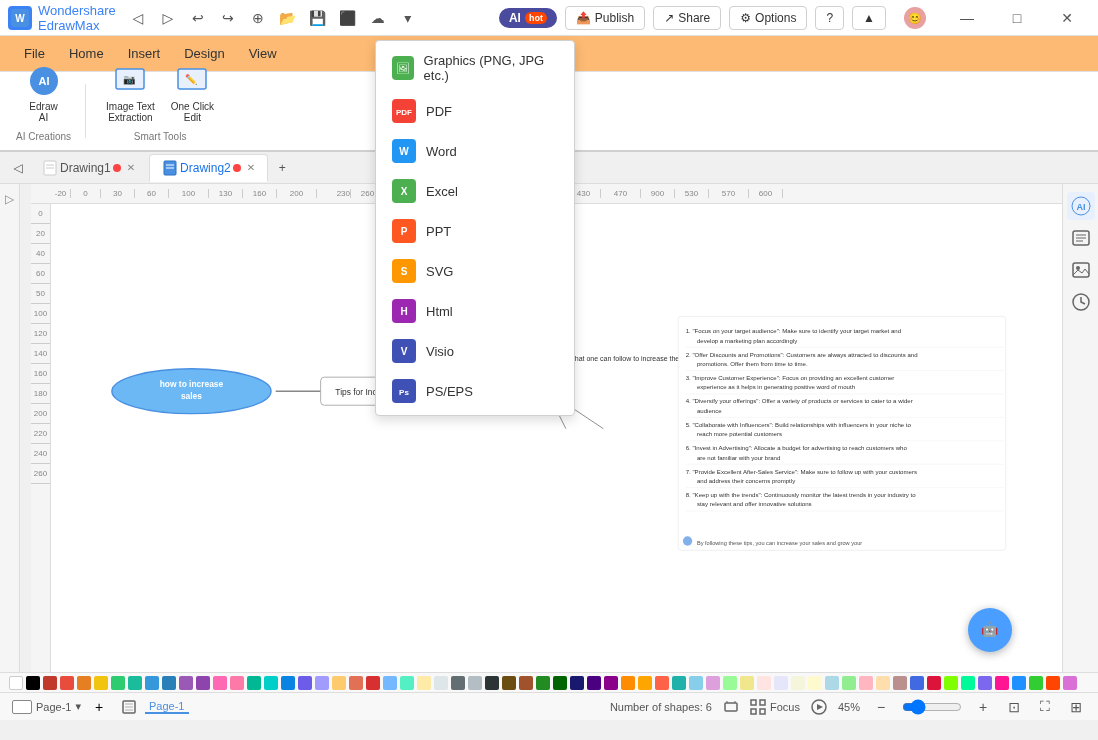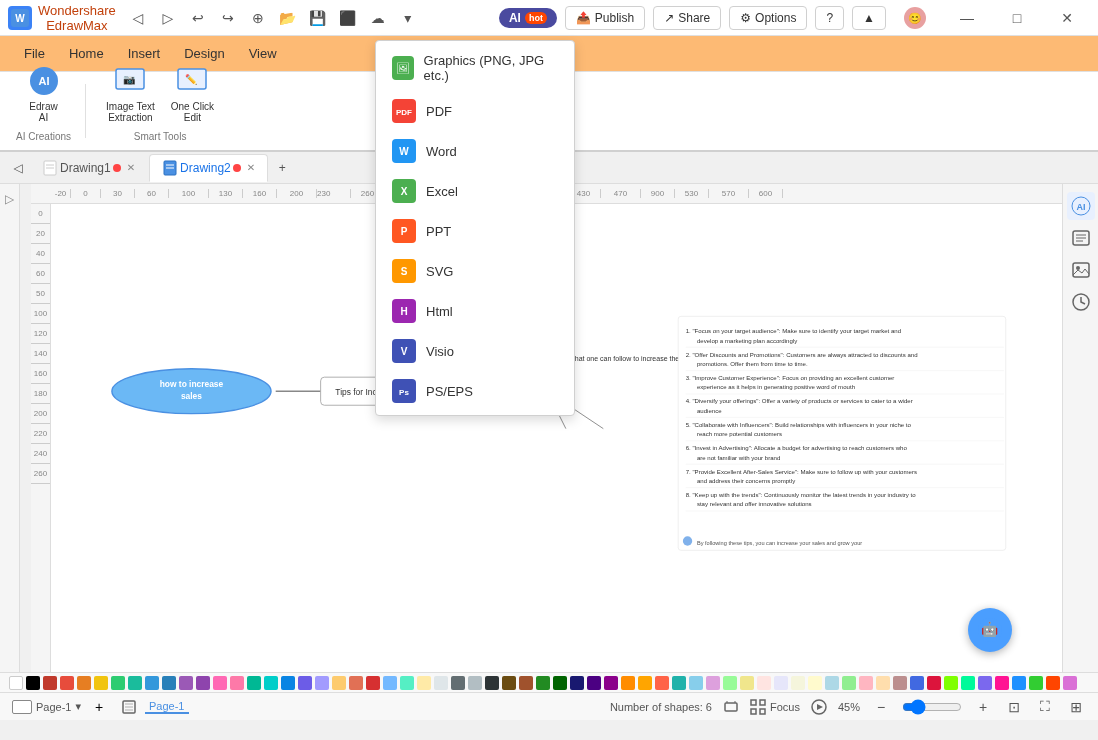--- a/index.html
+++ b/index.html
@@ -16,21 +16,21 @@
     }
     .title-bar-logo {
       width: 24px; height: 24px;
       background: #3b82f6;
       border-radius: 4px;
       display: flex; align-items: center; justify-content: center;
       color: white; font-weight: bold; font-size: 11px;
       margin-right: 6px;
     }
     .title-bar-app-name {
-      font-size: 13px; font-weight: 500; color: #c2410c; flex: 1; text-align: center;
+      font-size: 13px; font-weight: 500; color: #3b82f6; flex: 1;
     }
     .title-bar-controls {
       display: flex; gap: 4px;
     }
     .title-bar-btn {
       width: 46px; height: 28px;
       background: transparent; border: none; cursor: pointer;
       display: flex; align-items: center; justify-content: center;
       font-size: 14px; color: #555;
     }
@@ -405,21 +405,21 @@
     <div class="ruler-top">
       <div style="display:flex; font-size:8px; color:#888; overflow:hidden;">
         <div style="width:20px; border-right:1px solid #ccc; text-align:center;">-20</div>
         <div style="width:30px; border-right:1px solid #ccc; text-align:center;">0</div>
         <div style="width:34px; border-right:1px solid #ccc; text-align:center;">30</div>
         <div style="width:34px; border-right:1px solid #ccc; text-align:center;">60</div>
         <div style="width:40px; border-right:1px solid #ccc; text-align:center;">100</div>
         <div style="width:34px; border-right:1px solid #ccc; text-align:center;">130</div>
         <div style="width:34px; border-right:1px solid #ccc; text-align:center;">160</div>
         <div style="width:40px; border-right:1px solid #ccc; text-align:center;">200</div>
-        <div style="width:34px; border-right:1px solid #ccc; text-align:left;">230</div>
+        <div style="width:34px; border-right:1px solid #ccc; text-align:right;">230</div>
         <div style="width:34px; border-right:1px solid #ccc; text-align:center;">260</div>
         <div style="width:40px; border-right:1px solid #ccc; text-align:center;">300</div>
         <div style="width:34px; border-right:1px solid #ccc; text-align:center;">330</div>
         <div style="width:40px; border-right:1px solid #ccc; text-align:center;">340</div>
         <div style="width:34px; border-right:1px solid #ccc; text-align:center;">370</div>
         <div style="width:34px; border-right:1px solid #ccc; text-align:center;">400</div>
         <div style="width:34px; border-right:1px solid #ccc; text-align:center;">430</div>
         <div style="width:40px; border-right:1px solid #ccc; text-align:center;">470</div>
         <div style="width:34px; border-right:1px solid #ccc; text-align:center;">900</div>
         <div style="width:34px; border-right:1px solid #ccc; text-align:center;">530</div>

